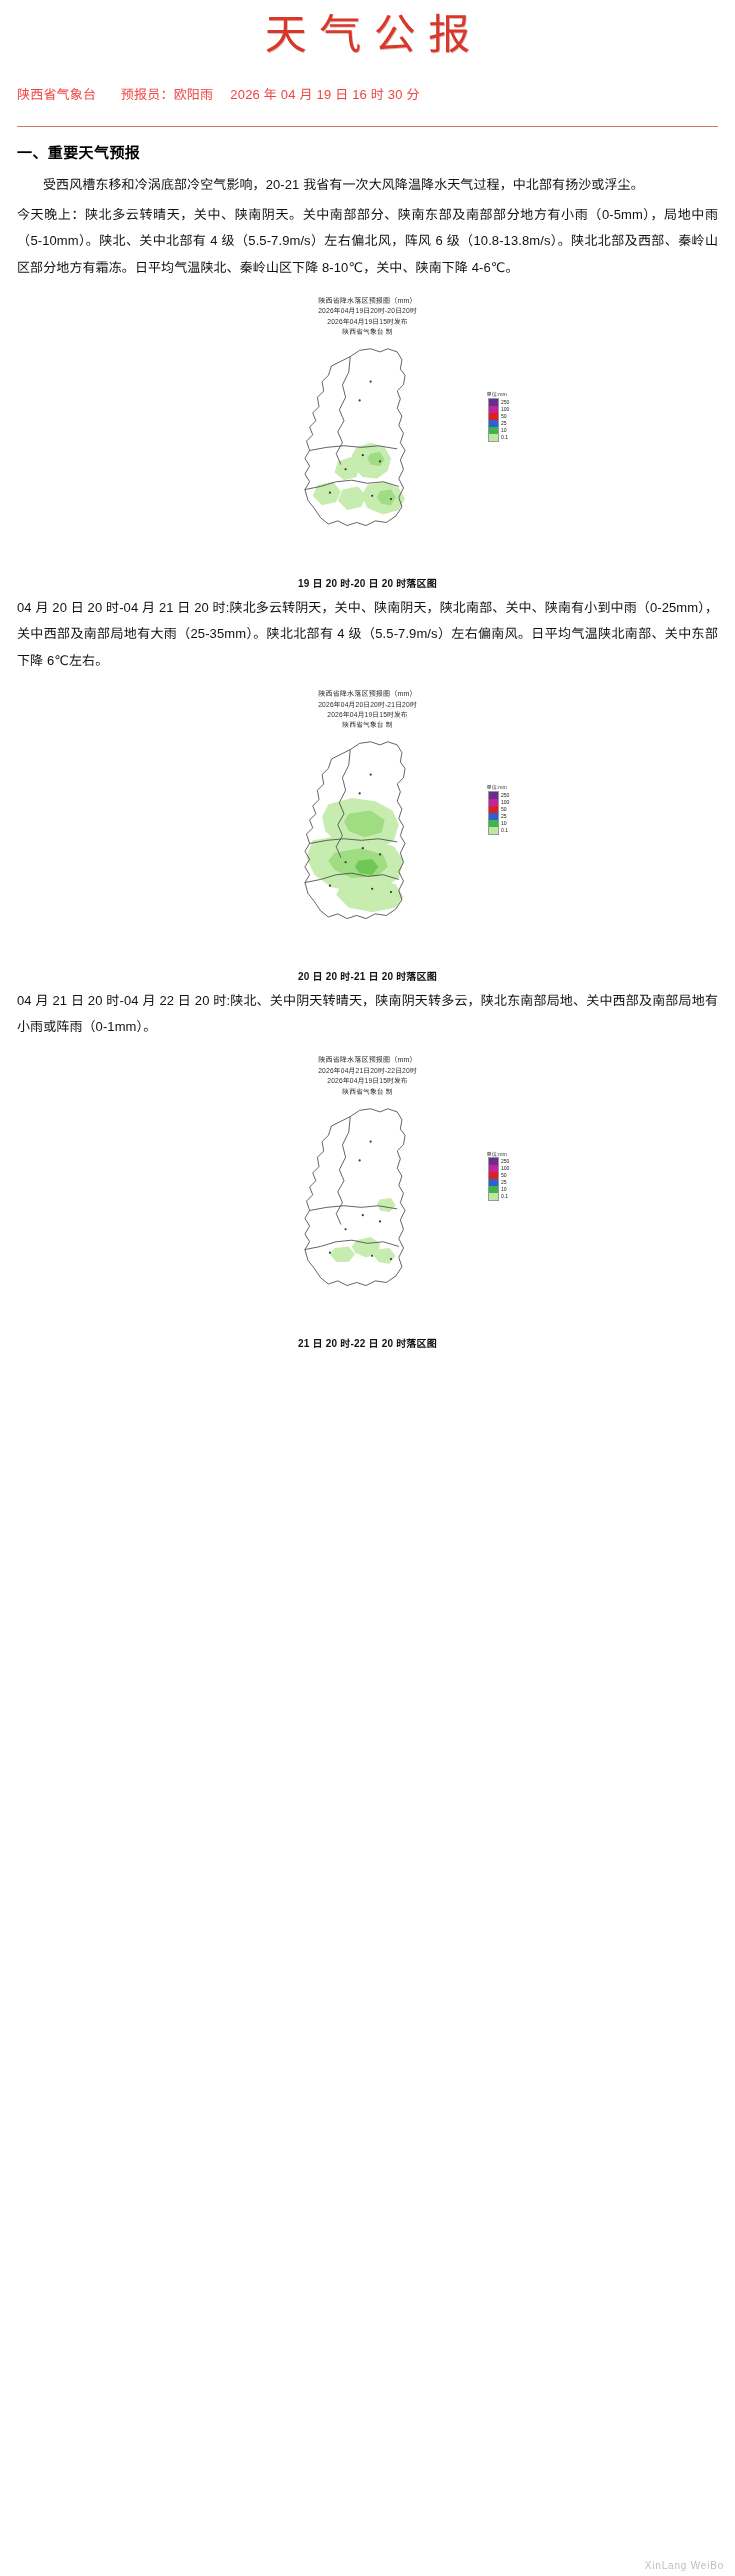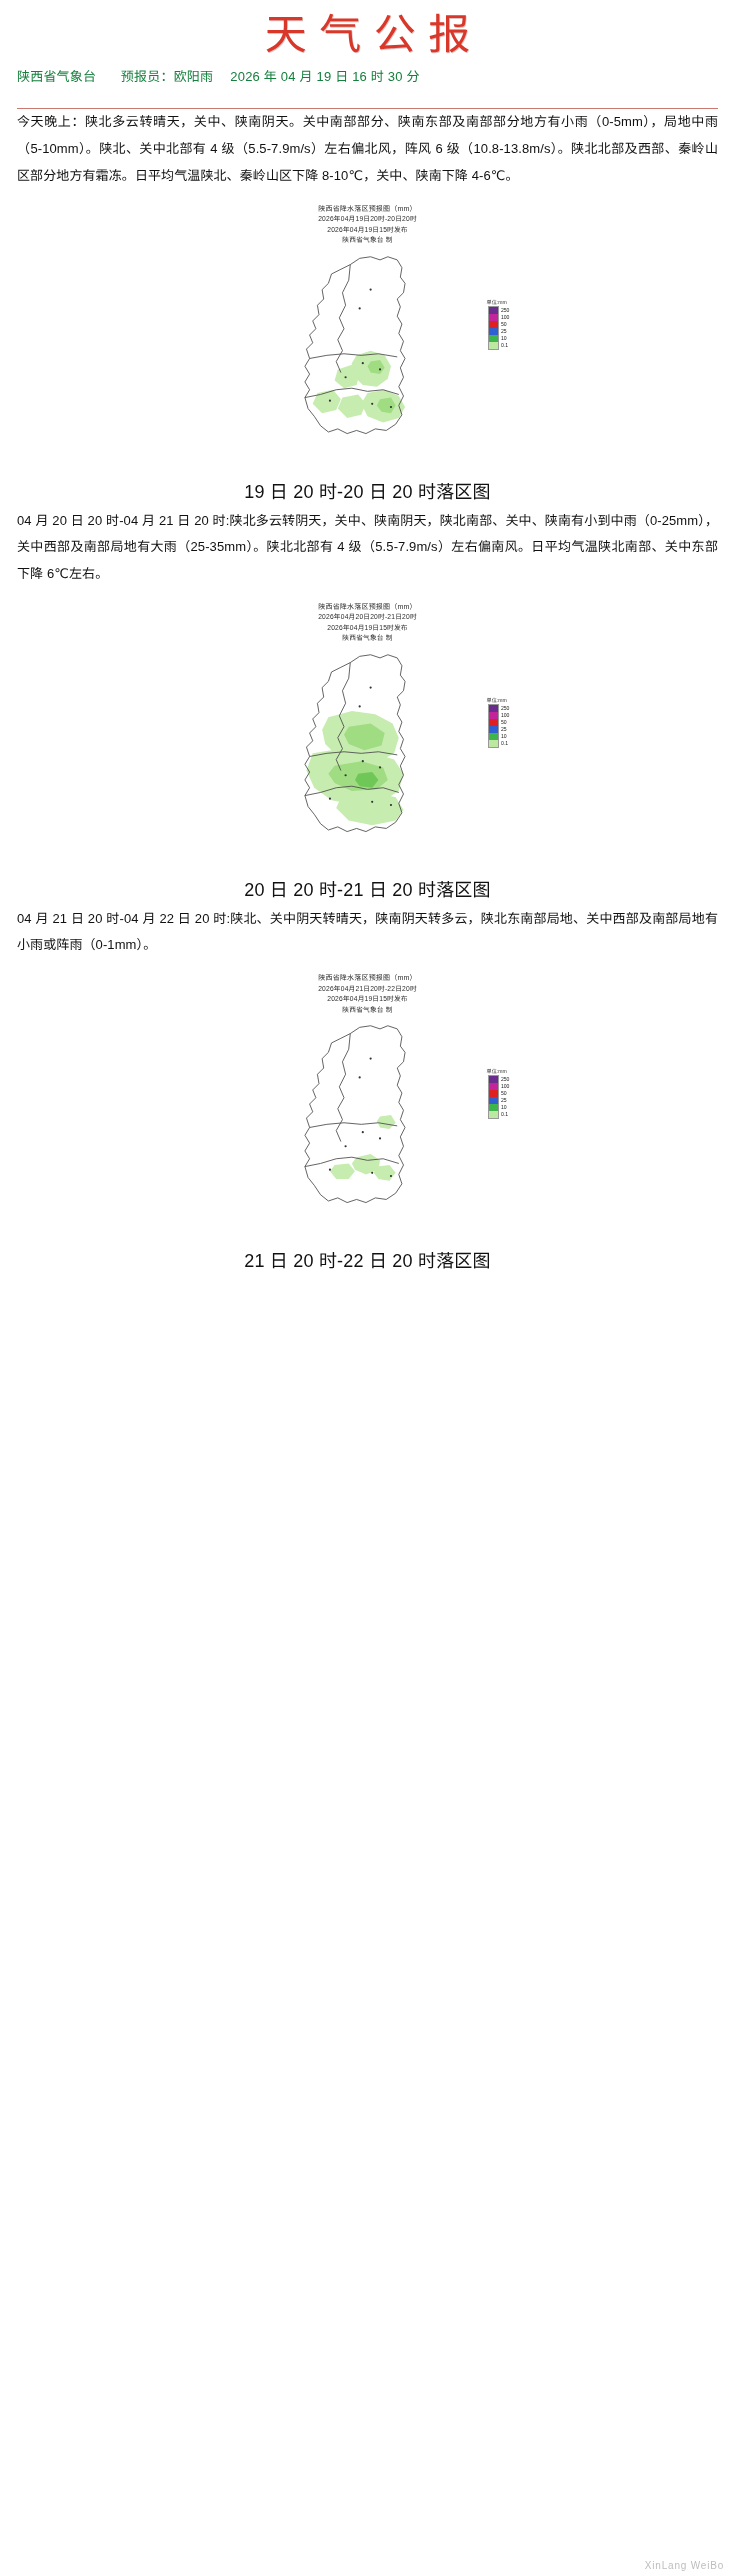--- a/index.html
+++ b/index.html
@@ -33,27 +33,27 @@
     font-weight:400;
     color:#d8372a;
     letter-spacing:12.5px;
     text-indent:12.5px;
     line-height:1.15;
     text-shadow:0.8px 0.8px 0 rgba(120,20,10,.25);
   }
 
   
   .meta-line{
-    margin:3px 17px 0 17px;
+    margin:21px 17px 0 17px;
     padding-bottom:22px;
     border-bottom:1.6px solid #c9796f;
     font-size:13px;
     line-height:1.5;
     white-space:nowrap;
-    color:#15803d;
+    color:#ef4444;
     letter-spacing:0.2px;
   }
   .meta-line .gap{display:inline-block;width:17px;}
   .meta-line .gap-sm{display:inline-block;width:9.4px;}
 
   
   .section{
     margin:0 17px;
   }
   .sec-head{
@@ -132,23 +132,23 @@
   .legend-labels{
     position:absolute;
     left:11.7px;
     top:0;
     font-size:5.1px;
     color:#222;
     line-height:7px;
   }
   .legend-labels div{height:7px;}
   .fig-cap{
-    margin-top:9px;
-    font-size:18px;
-    font-weight:400;
+    margin-top:15px;
+    font-size:10px;
+    font-weight:700;
     color:#111;
     text-align:center;
     letter-spacing:0.2px;
   }
 
   
   .watermark{
     position:absolute;
     right:11px;
     bottom:4.7px;
@@ -169,20 +169,24 @@
   </div>
 
   <div class="meta-line">
     <span>陕西省气象台</span>
     <span class="gap"></span>
     <span>预报员：</span><span>欧阳雨</span>
     <span class="gap-sm"></span>
     <span>2026 年 04 月 19 日 16 时 30 分</span>
   </div>
 
+  <div class="section">
+    <div class="sec-head">一、重要天气预报</div>
+    <p class="para indent">受西风槽东移和冷涡底部冷空气影响，20-21 我省有一次大风降温降水天气过程，中北部有扬沙或浮尘。</p>
+  </div>
 
   <div class="section">
 
     <p class="para"><span class="lead">今天晚上：</span><span>陕北多云转晴天，关中、陕南阴天。关中南部部分、陕南东部及南部部分地方有小雨（0-5mm），局地中雨（5-10mm）。陕北、关中北部有 4 级（5.5-7.9m/s）左右偏北风，阵风 6 级（10.8-13.8m/s）。陕北北部及西部、秦岭山区部分地方有霜冻。日平均气温陕北、秦岭山区下降 8-10℃，关中、陕南下降 4-6℃。</span></p>
 
   </div>
 
   <div class="figure">
     <div class="map-box">
       <div class="map-head">

